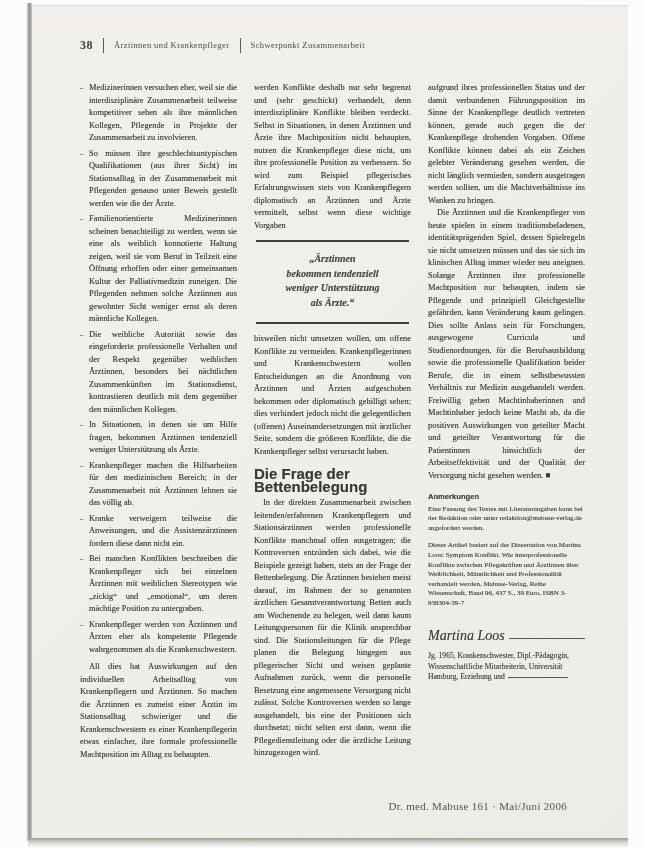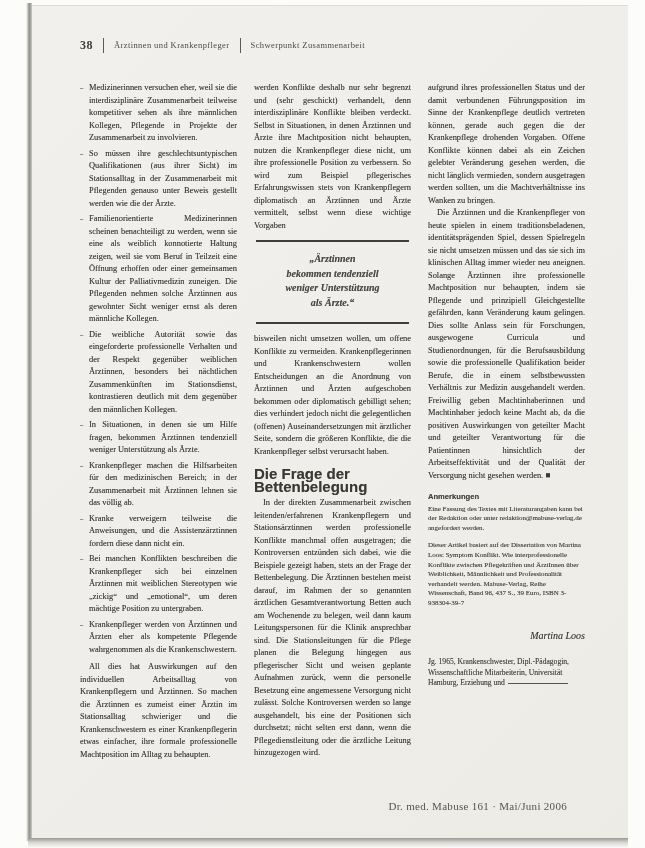--- a/index.html
+++ b/index.html
@@ -57,21 +57,21 @@
     font-family:"Liberation Sans","DejaVu Sans",sans-serif;
     font-weight:bold;font-size:15px;color:#3a3a35;
     margin:10px 0 4px 0 !important;text-align:left;text-indent:0;
   }
   
   .notes{margin-top:10px;font-size:7px;line-height:9.6px;color:#45453f;text-align:left;}
   .notes .nhead{font-family:"Liberation Sans","DejaVu Sans",sans-serif;font-weight:bold;font-size:7.6px;margin-bottom:3px;}
   .notes p{margin:0 0 8px 0;}
   .author{margin-top:22px;font-size:7.6px;line-height:10.5px;color:#45453f;text-align:left;}
   .author .aname{
-    font-style:italic;font-size:10px;color:#3f3f3a;display:flex;align-items:flex-end;gap:4px;flex-direction:column;
+    font-style:italic;font-size:14px;color:#3f3f3a;display:flex;align-items:flex-end;gap:4px;
   }
   .author .aname .arule{flex:1;height:1px;background:#55554f;margin-bottom:2px;}
   .author .bio{margin-top:10px;}
   .author .endline{display:inline-block;width:60px;height:1px;background:#55554f;vertical-align:middle;margin-left:3px;}
   .pagefoot{
     position:absolute;right:78px;top:800px;font-size:11px;color:#55554f;letter-spacing:.3px;
   }
 </style>
 </head>
 <body>

